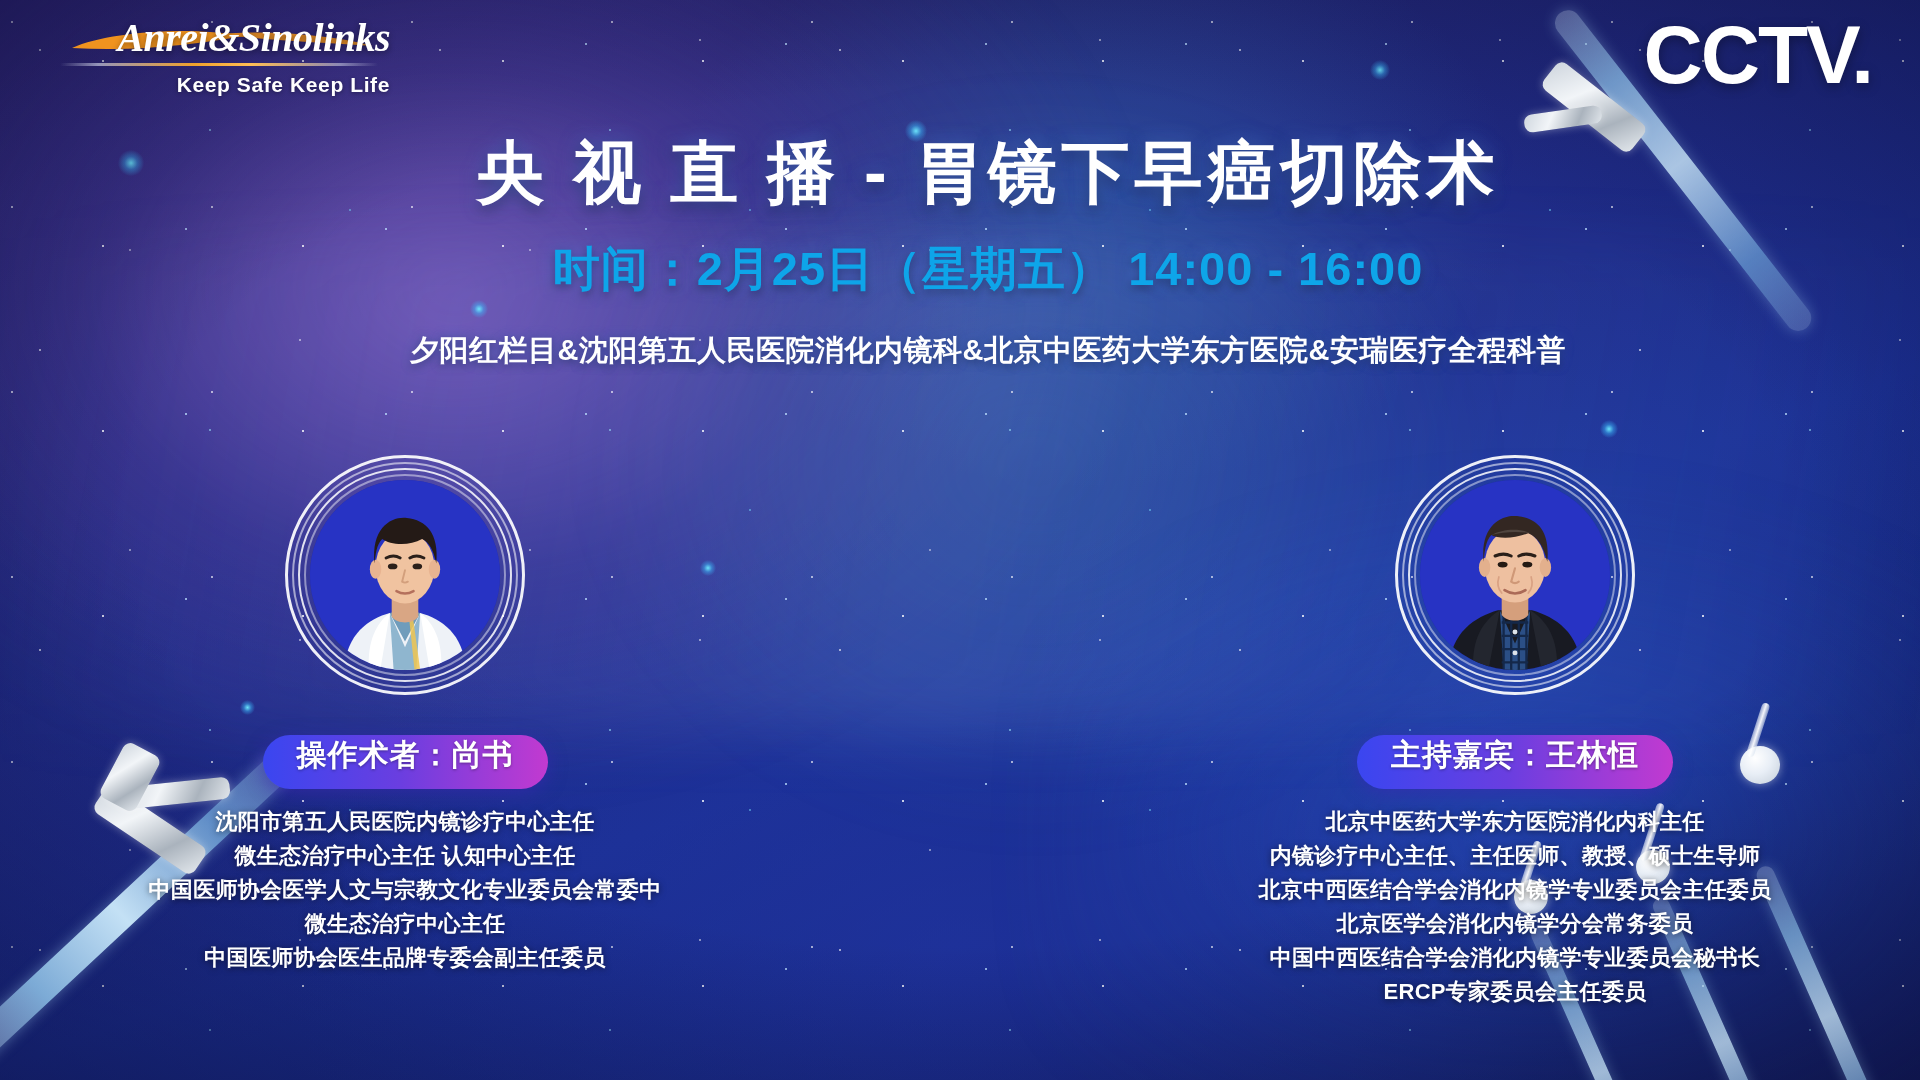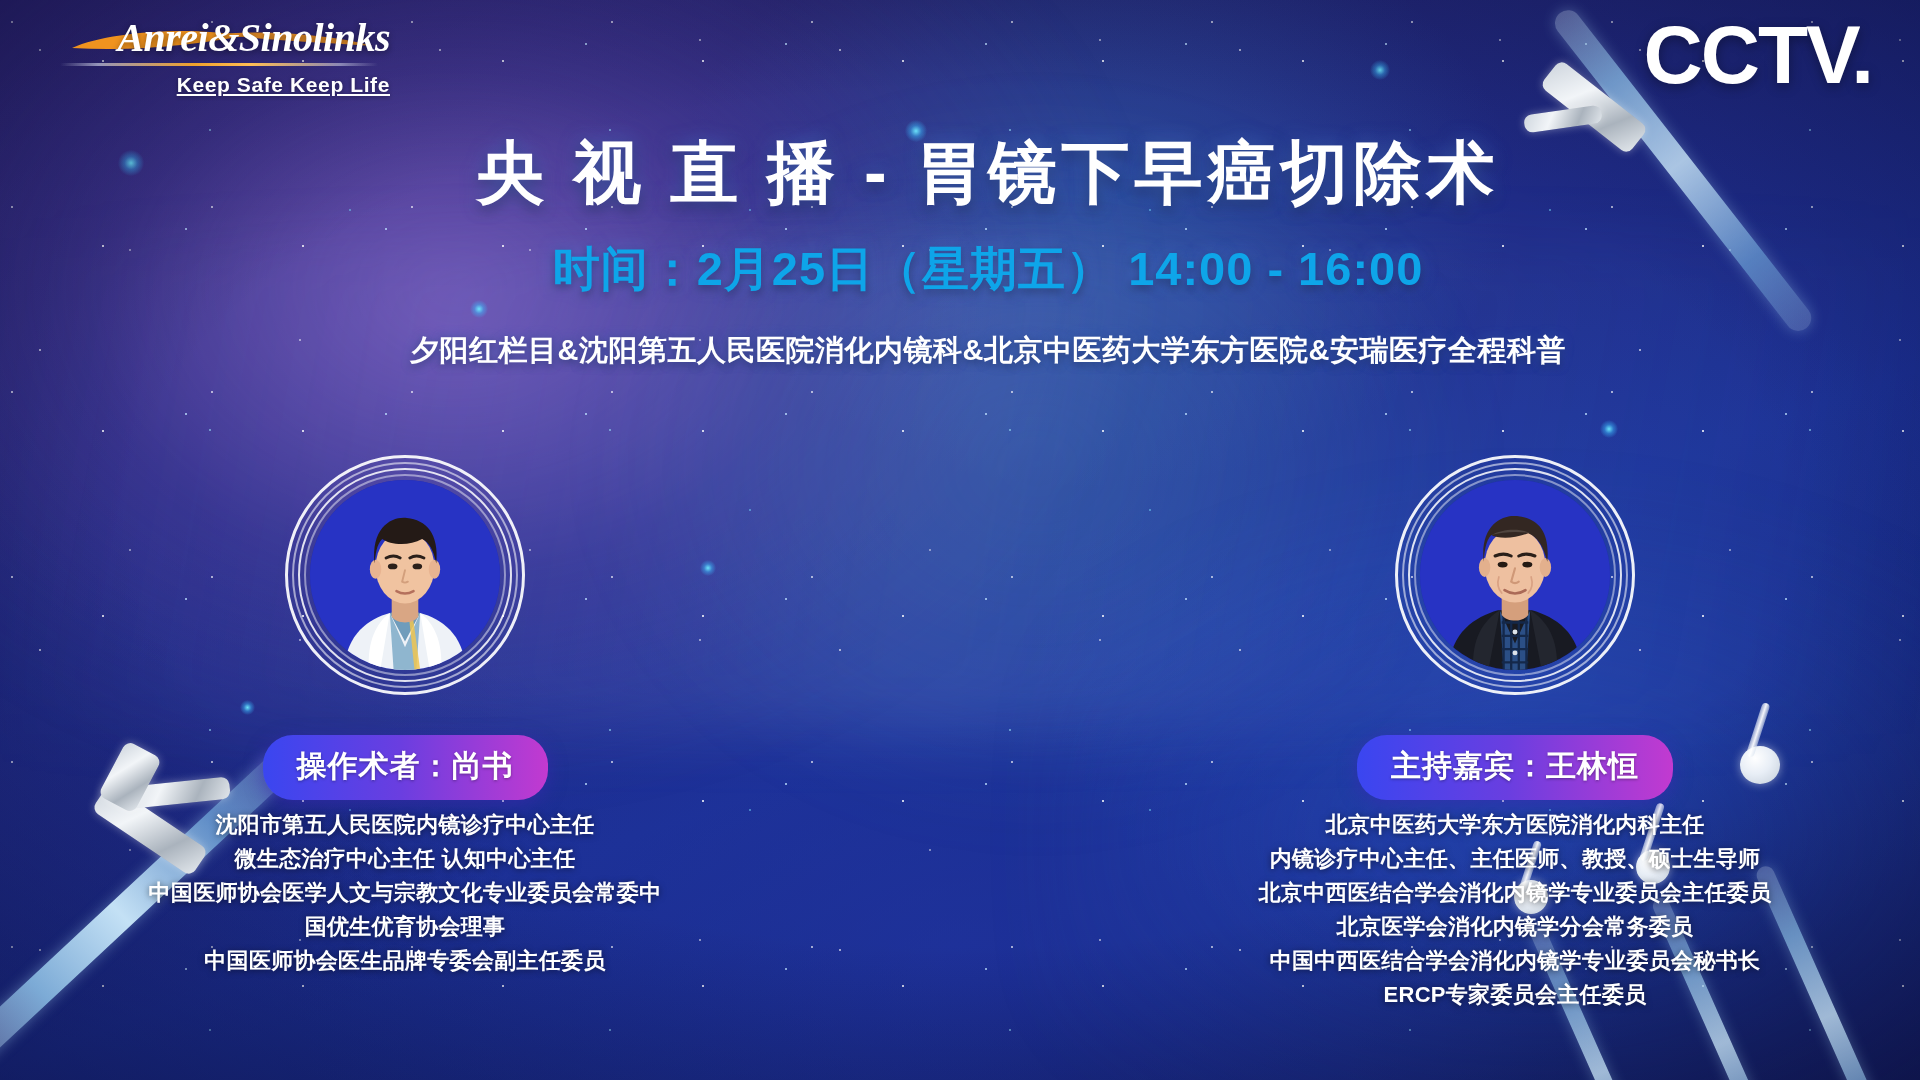--- a/index.html
+++ b/index.html
@@ -115,21 +115,21 @@
     position:absolute; left:8px; top:12px; width:314px; height:30px; z-index:1;
     overflow:visible; pointer-events:none;
   }
   .logo-rule {
     margin-top:5px; height:3px; width:318px;
     background:linear-gradient(90deg, rgba(255,255,255,0) 0%, rgba(240,245,255,.55) 12%, #f0a12c 42%, #ffbe55 60%, rgba(245,250,255,.45) 88%, rgba(255,255,255,0) 100%);
     border-radius:2px;
   }
   .logo-tag {
     margin-top:7px; font-size:21px; font-weight:bold; color:#ffffff;
-    letter-spacing:.6px; text-shadow:0 1px 4px rgba(0,0,0,.4);text-decoration:underline;
+    letter-spacing:.6px; text-shadow:0 1px 4px rgba(0,0,0,.4);
   }
   .logo-cctv {
     position:absolute; right:48px; top:14px; z-index:20;
     font-family:"Liberation Sans","DejaVu Sans",sans-serif;
     font-size:82px; font-weight:bold; color:#ffffff;
     letter-spacing:-2px; line-height:1;
     text-shadow:0 3px 12px rgba(0,0,0,.35);
   }
 
   
@@ -169,27 +169,27 @@
   .ring.r4 { inset:19px; border-width:2px; border-color:rgba(255,255,255,.45); }
   .photo {
     position:absolute; inset:25px; border-radius:50%;
     background:#2733c4; overflow:hidden;
     box-shadow:inset 0 0 22px rgba(0,0,0,.25);
   }
   .photo svg { display:block; width:100%; height:100%; }
 
   .name-pill {
     margin:40px auto 0; display:inline-block;
-    padding:11px 34px 13px; border-radius:30px;
+    padding:0 34px 13px; border-radius:30px;
     font-size:30px; font-weight:bold; color:#ffffff; letter-spacing:1px;
     background:linear-gradient(90deg,#3a46f0 0%,#6a3ee0 48%,#c23ad0 100%);
     box-shadow:0 4px 18px rgba(60,40,180,.55);
     text-shadow:0 1px 3px rgba(0,0,0,.35);
   }
-  .creds { margin-top:8px; }
+  .creds { margin-top:16px; }
   .cred {
     font-size:22px; font-weight:bold; color:#ffffff; line-height:1.55;
     letter-spacing:.3px;
     text-shadow:0 1px 6px rgba(0,0,0,.55);
     white-space:nowrap;
   }
 </style>
 </head>
 <body>
 
@@ -299,21 +299,21 @@
 
           <path d="M91 117 Q 100 122, 109 117" stroke="#b4705c" stroke-width="2.6" fill="none" stroke-linecap="round"></path>
         </svg>
       </div>
     </div>
     <div class="name-pill">操作术者：尚书</div>
     <div class="creds">
       <div class="cred">沈阳市第五人民医院内镜诊疗中心主任</div>
       <div class="cred">微生态治疗中心主任  认知中心主任</div>
       <div class="cred">中国医师协会医学人文与宗教文化专业委员会常委中</div>
-      <div class="cred">国优生优育协会理事</div>
+      <div class="cred">微生态治疗中心主任</div>
       <div class="cred">中国医师协会医生品牌专委会副主任委员</div>
     </div>
   </div>
 
   <div class="speaker">
     <div class="portrait-wrap">
       <div class="ring r1"></div>
       <div class="ring r2"></div>
       <div class="ring r3"></div>
       <div class="ring r4"></div>

